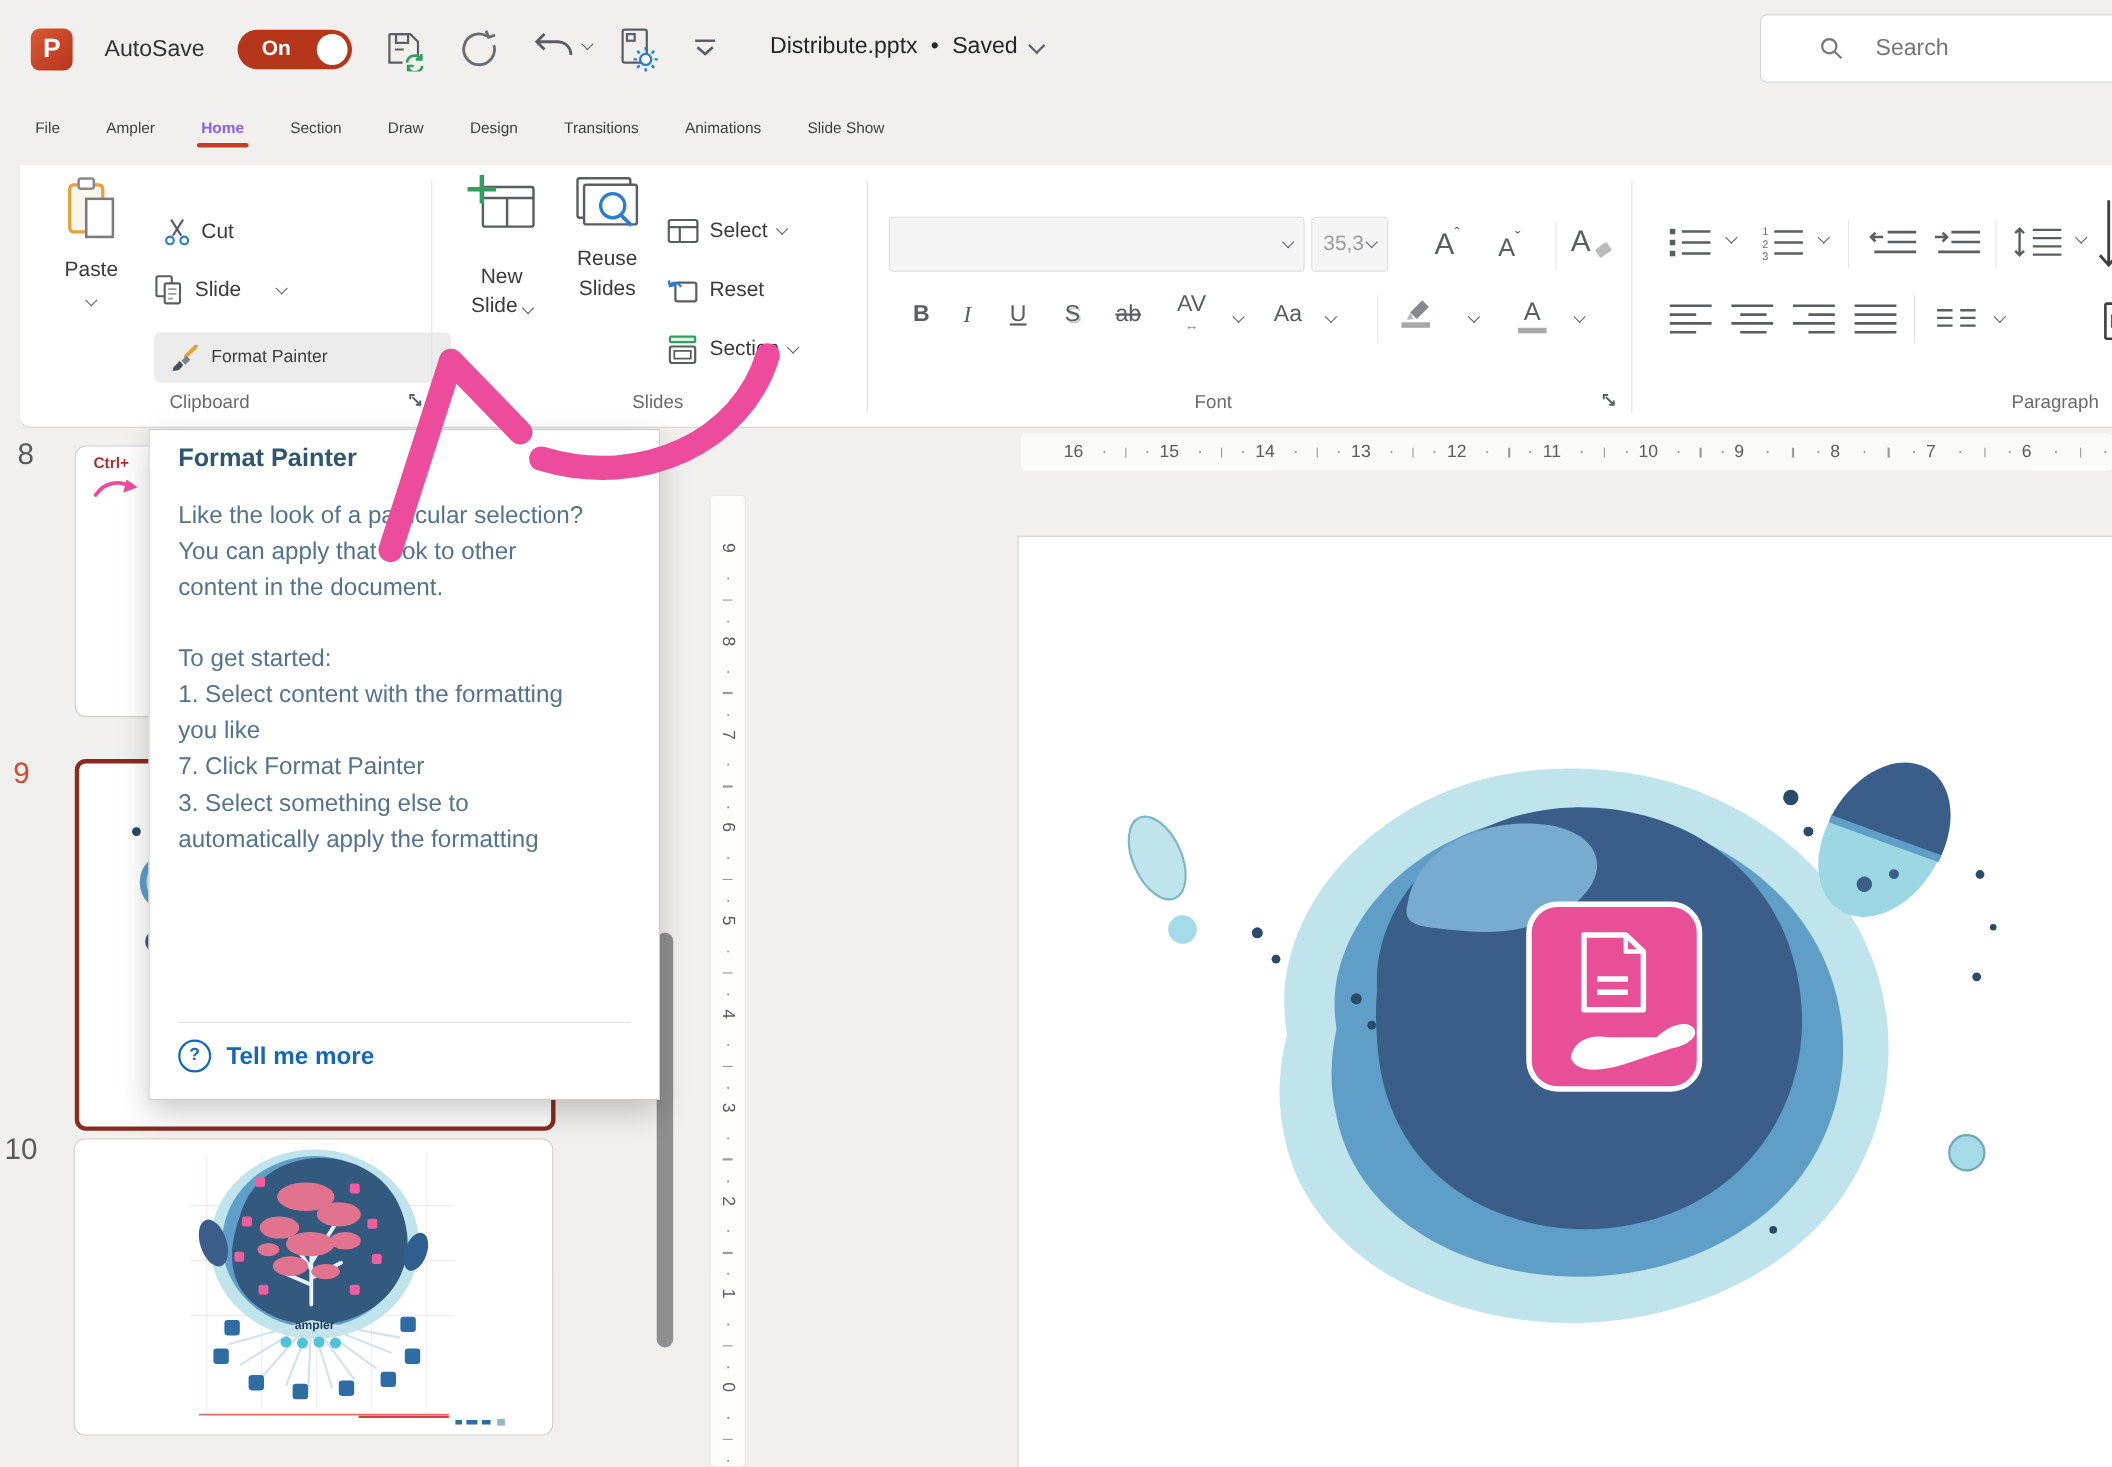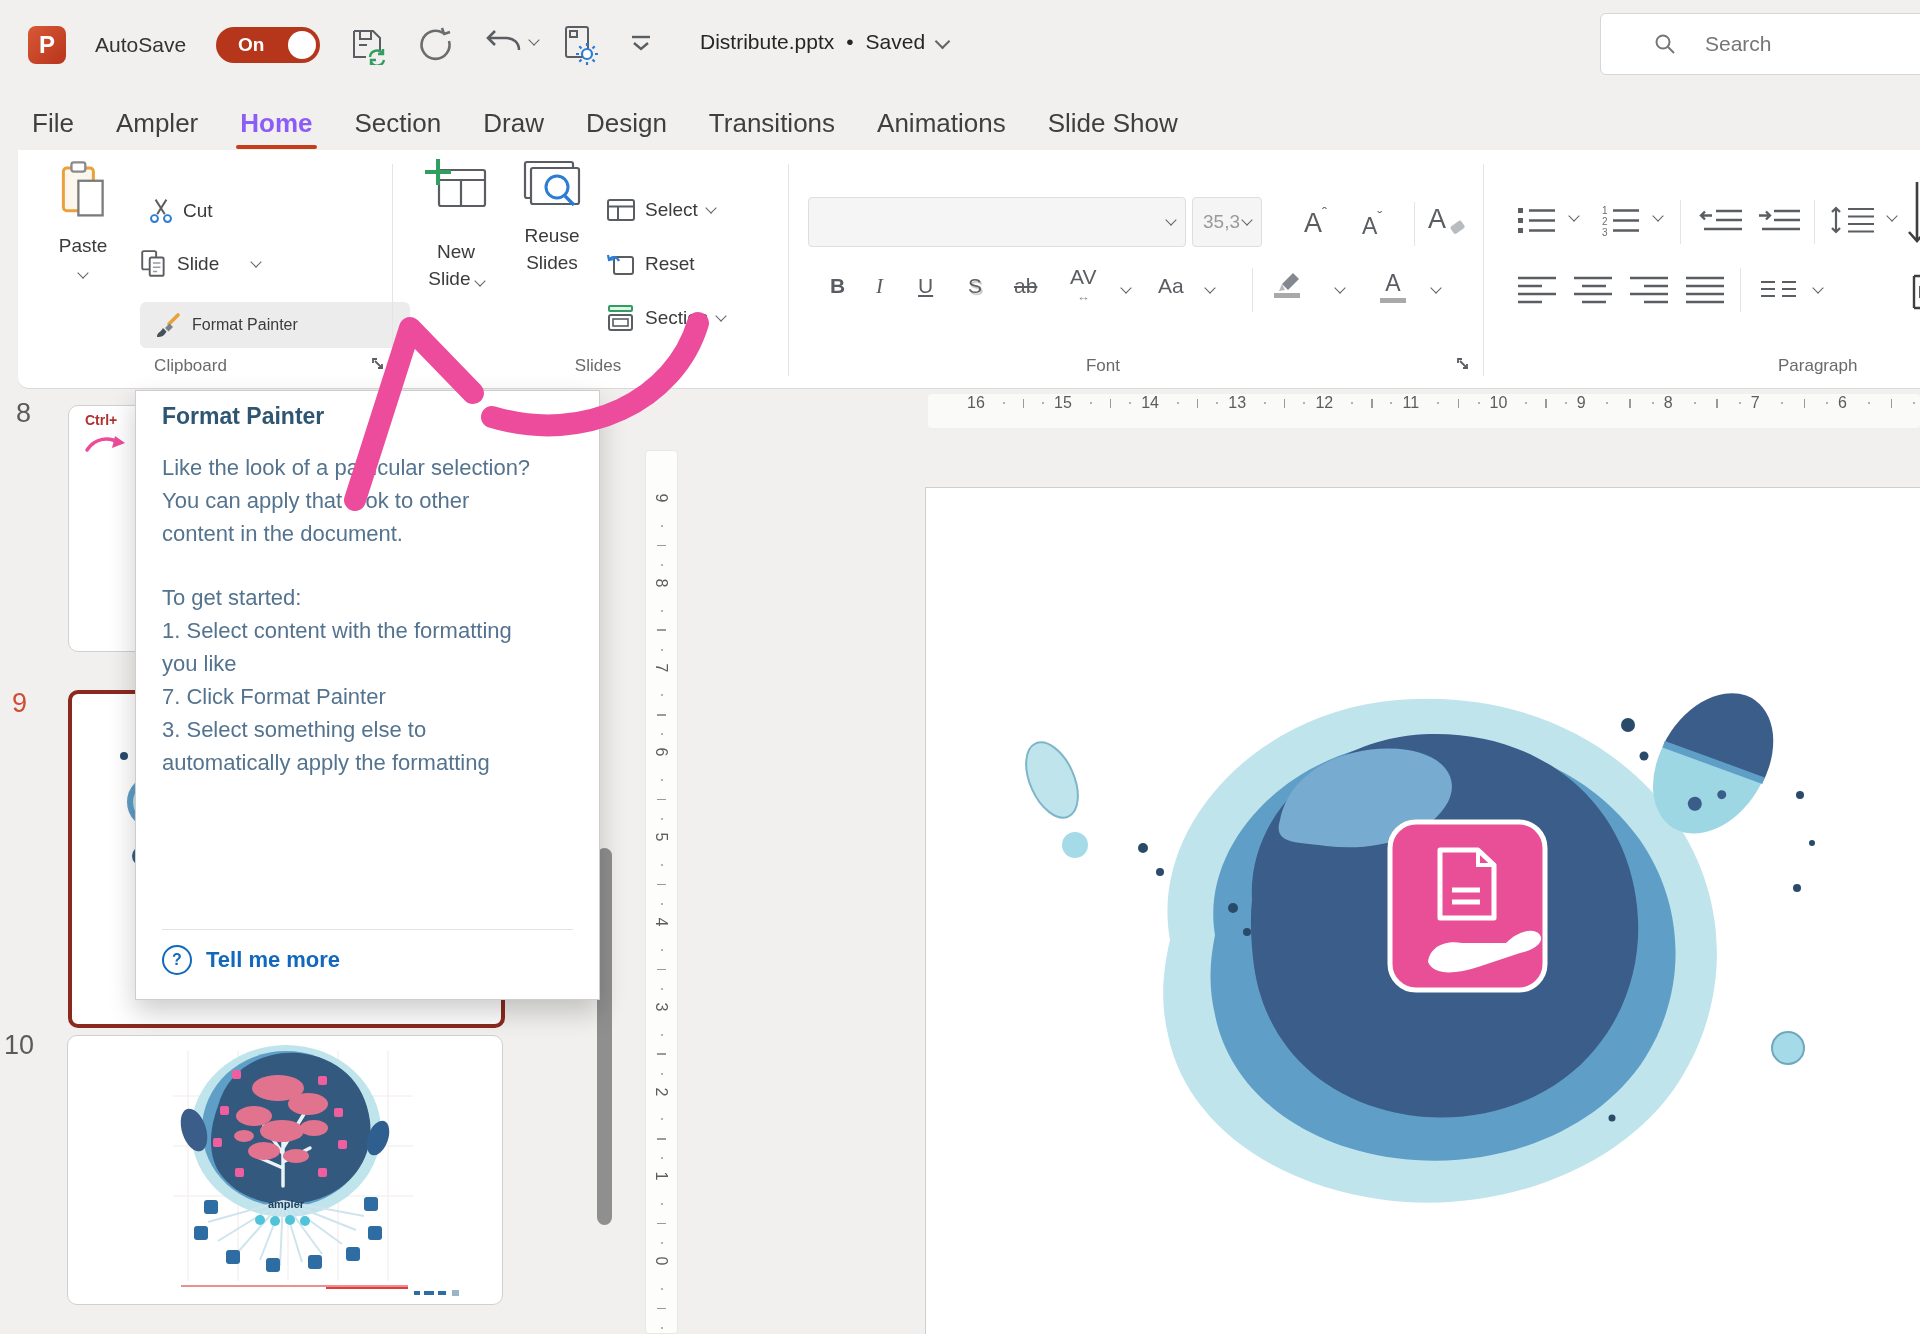--- a/index.html
+++ b/index.html
@@ -18,21 +18,21 @@
   .tb-ic{display:flex;align-items:center;justify-content:center}
   .title-group{left:700px;top:30px;display:flex;align-items:center;gap:12px;font-size:21px;color:#262626}
   .searchbox{left:1600px;top:13px;width:330px;height:62px;background:#fff;border:1px solid #d6d6d6;
     border-radius:6px;display:flex;align-items:center;box-sizing:border-box;padding-left:52px;gap:26px}
   .searchbox input{border:none;outline:none;font-size:21px;color:#555;width:170px;background:transparent;
     font-family:"Liberation Sans",sans-serif}
   .searchbox input::placeholder{color:#767676}
 
   
   .tabs{left:30px;top:106px;display:flex;gap:38px}
-  .tab{font-size:26px;color:#3f3f3f;position:relative;padding:2px 2px 10px 2px}
+  .tab{font-size:14px;color:#3f3f3f;position:relative;padding:2px 2px 10px 2px}
   .tab.active{font-weight:700;color:#8b5cf6}
   .tab.active::after{content:"";position:absolute;left:-2px;right:-2px;bottom:0;height:4px;background:#c43e1c;border-radius:2px}
 
   
   .ribbon{left:18px;top:150px;width:1902px;height:238px;background:#fff;border-radius:0 0 0 10px;
     box-shadow:0 1px 0 #d9d9d9;z-index:2}
   .ribbon .abs{position:absolute}
   .vsep{width:1px;background:#e4e4e4}
   .bigbtn{display:flex;flex-direction:column;align-items:center;font-size:19px;color:#3b3b3b;line-height:27px;text-align:center}
   .smbtn{display:flex;align-items:center;gap:9px;font-size:19px;color:#3b3b3b}
@@ -59,21 +59,21 @@
     font-size:16px;font-weight:700;display:flex;align-items:center;justify-content:center}
 
   
   .thumb-num{font-size:27px;color:#5a5a5a}
   .thumb{background:#fff;border:1px solid #d0d0d0;border-radius:10px;box-sizing:border-box;overflow:hidden}
   .thumb.selected{border:4px solid #8a2a1e}
   .scrollthumb{left:597px;top:848px;width:15px;height:377px;background:#8f8f8f;border-radius:8px;z-index:5}
 
   
   .hruler{left:928px;top:394px;width:992px;height:34px;background:#fafaf9;border-radius:4px;
-    display:flex;align-items:flex-start;padding-left:34px;box-sizing:border-box}
+    display:flex;align-items:center;padding-left:34px;box-sizing:border-box}
   .hcell{width:88.4px;display:flex;align-items:center;justify-content:space-between;padding:0 5px;box-sizing:border-box}
   .rnum{font-size:16px;color:#5c5c5c}
   .rdot{width:2px;height:2px;border-radius:50%;background:#9a9a9a}
   .rbar{width:1.5px;height:9px;background:#9a9a9a}
   .vruler{left:645px;top:450px;width:33px;height:884px;background:#fdfdfc;border:1px solid #e7e7e5;
     border-radius:4px;display:flex;flex-direction:column;align-items:center;padding-top:34px;box-sizing:border-box}
   .vcell{height:88.4px;display:flex;flex-direction:column;align-items:center;justify-content:space-between;
     padding:4px 0;box-sizing:border-box}
   .vcell .rnum{transform:rotate(90deg)}
   .vcell .rbar{width:9px;height:1.5px}
@@ -483,21 +483,21 @@
     <div class="abs vsep" style="left:1722px;top:118px;height:44px"></div>
     <div class="abs" style="left:1740px;top:128px">
       <span>
         <svg width="42" height="24" viewBox="0 0 42 24" stroke="#5a5d61" stroke-width="2.2" fill="none">
           <path d="M3 4 h14 M3 11 h14 M3 18 h14 M24 4 h14 M24 11 h14 M24 18 h14"></path>
         </svg>
       </span>
     </div>
     <span class="abs chv s" style="left:1796px;top:138px"></span>
 
-    <div class="abs glabel" style="left:1760px;top:206px;width:130px;text-align:left">Paragraph</div>
+    <div class="abs glabel" style="left:1760px;top:206px;width:130px;text-align:right">Paragraph</div>
   </div>
 
   <div class="abs thumb-num" style="left:16px;top:398px">8</div>
   <div class="abs thumb" style="left:68px;top:405px;width:437px;height:247px;z-index:1">
     <div class="abs" style="left:16px;top:6px;font-size:14px;font-weight:700;color:#b03030">Ctrl+</div>
     <span class="abs" style="left:14px;top:24px">
       <svg width="52" height="28" viewBox="0 0 52 28">
         <path d="M4 20 C12 8 26 6 36 13" stroke="#ec4c9b" stroke-width="3.5" fill="none" stroke-linecap="round"></path>
         <path d="M32 6 l10 7 -13 5 z" fill="#ec4c9b"></path>
       </svg>

